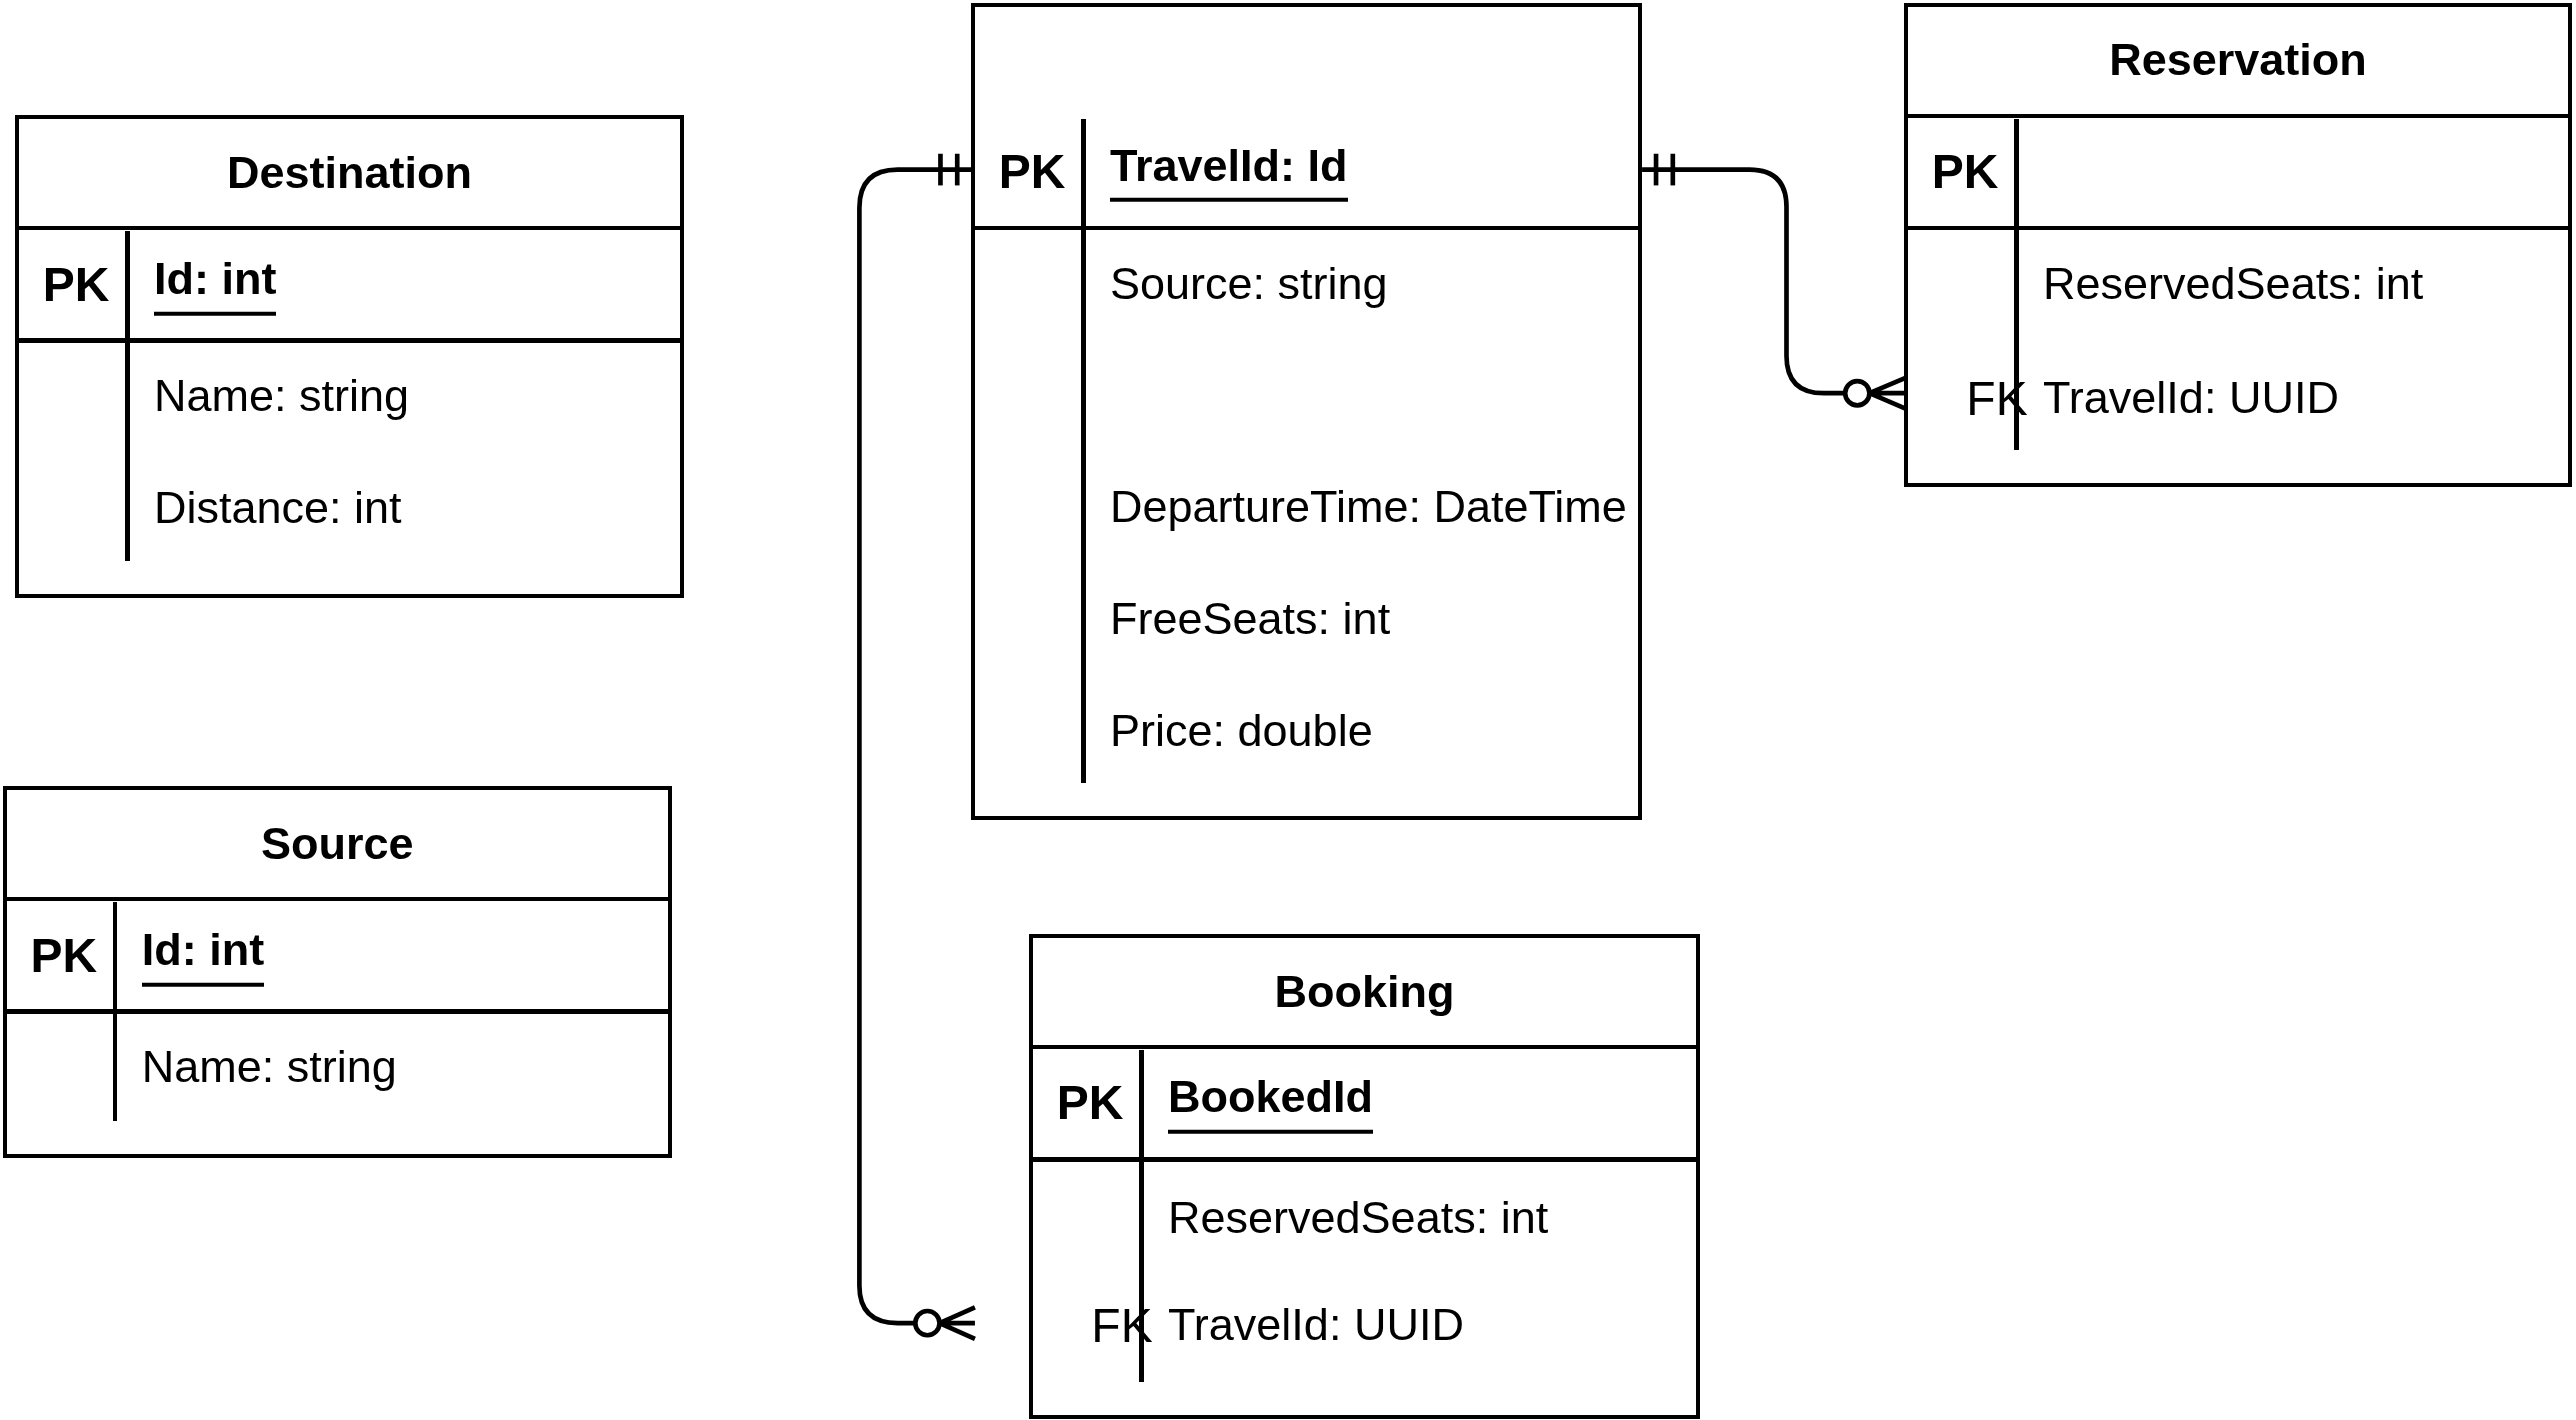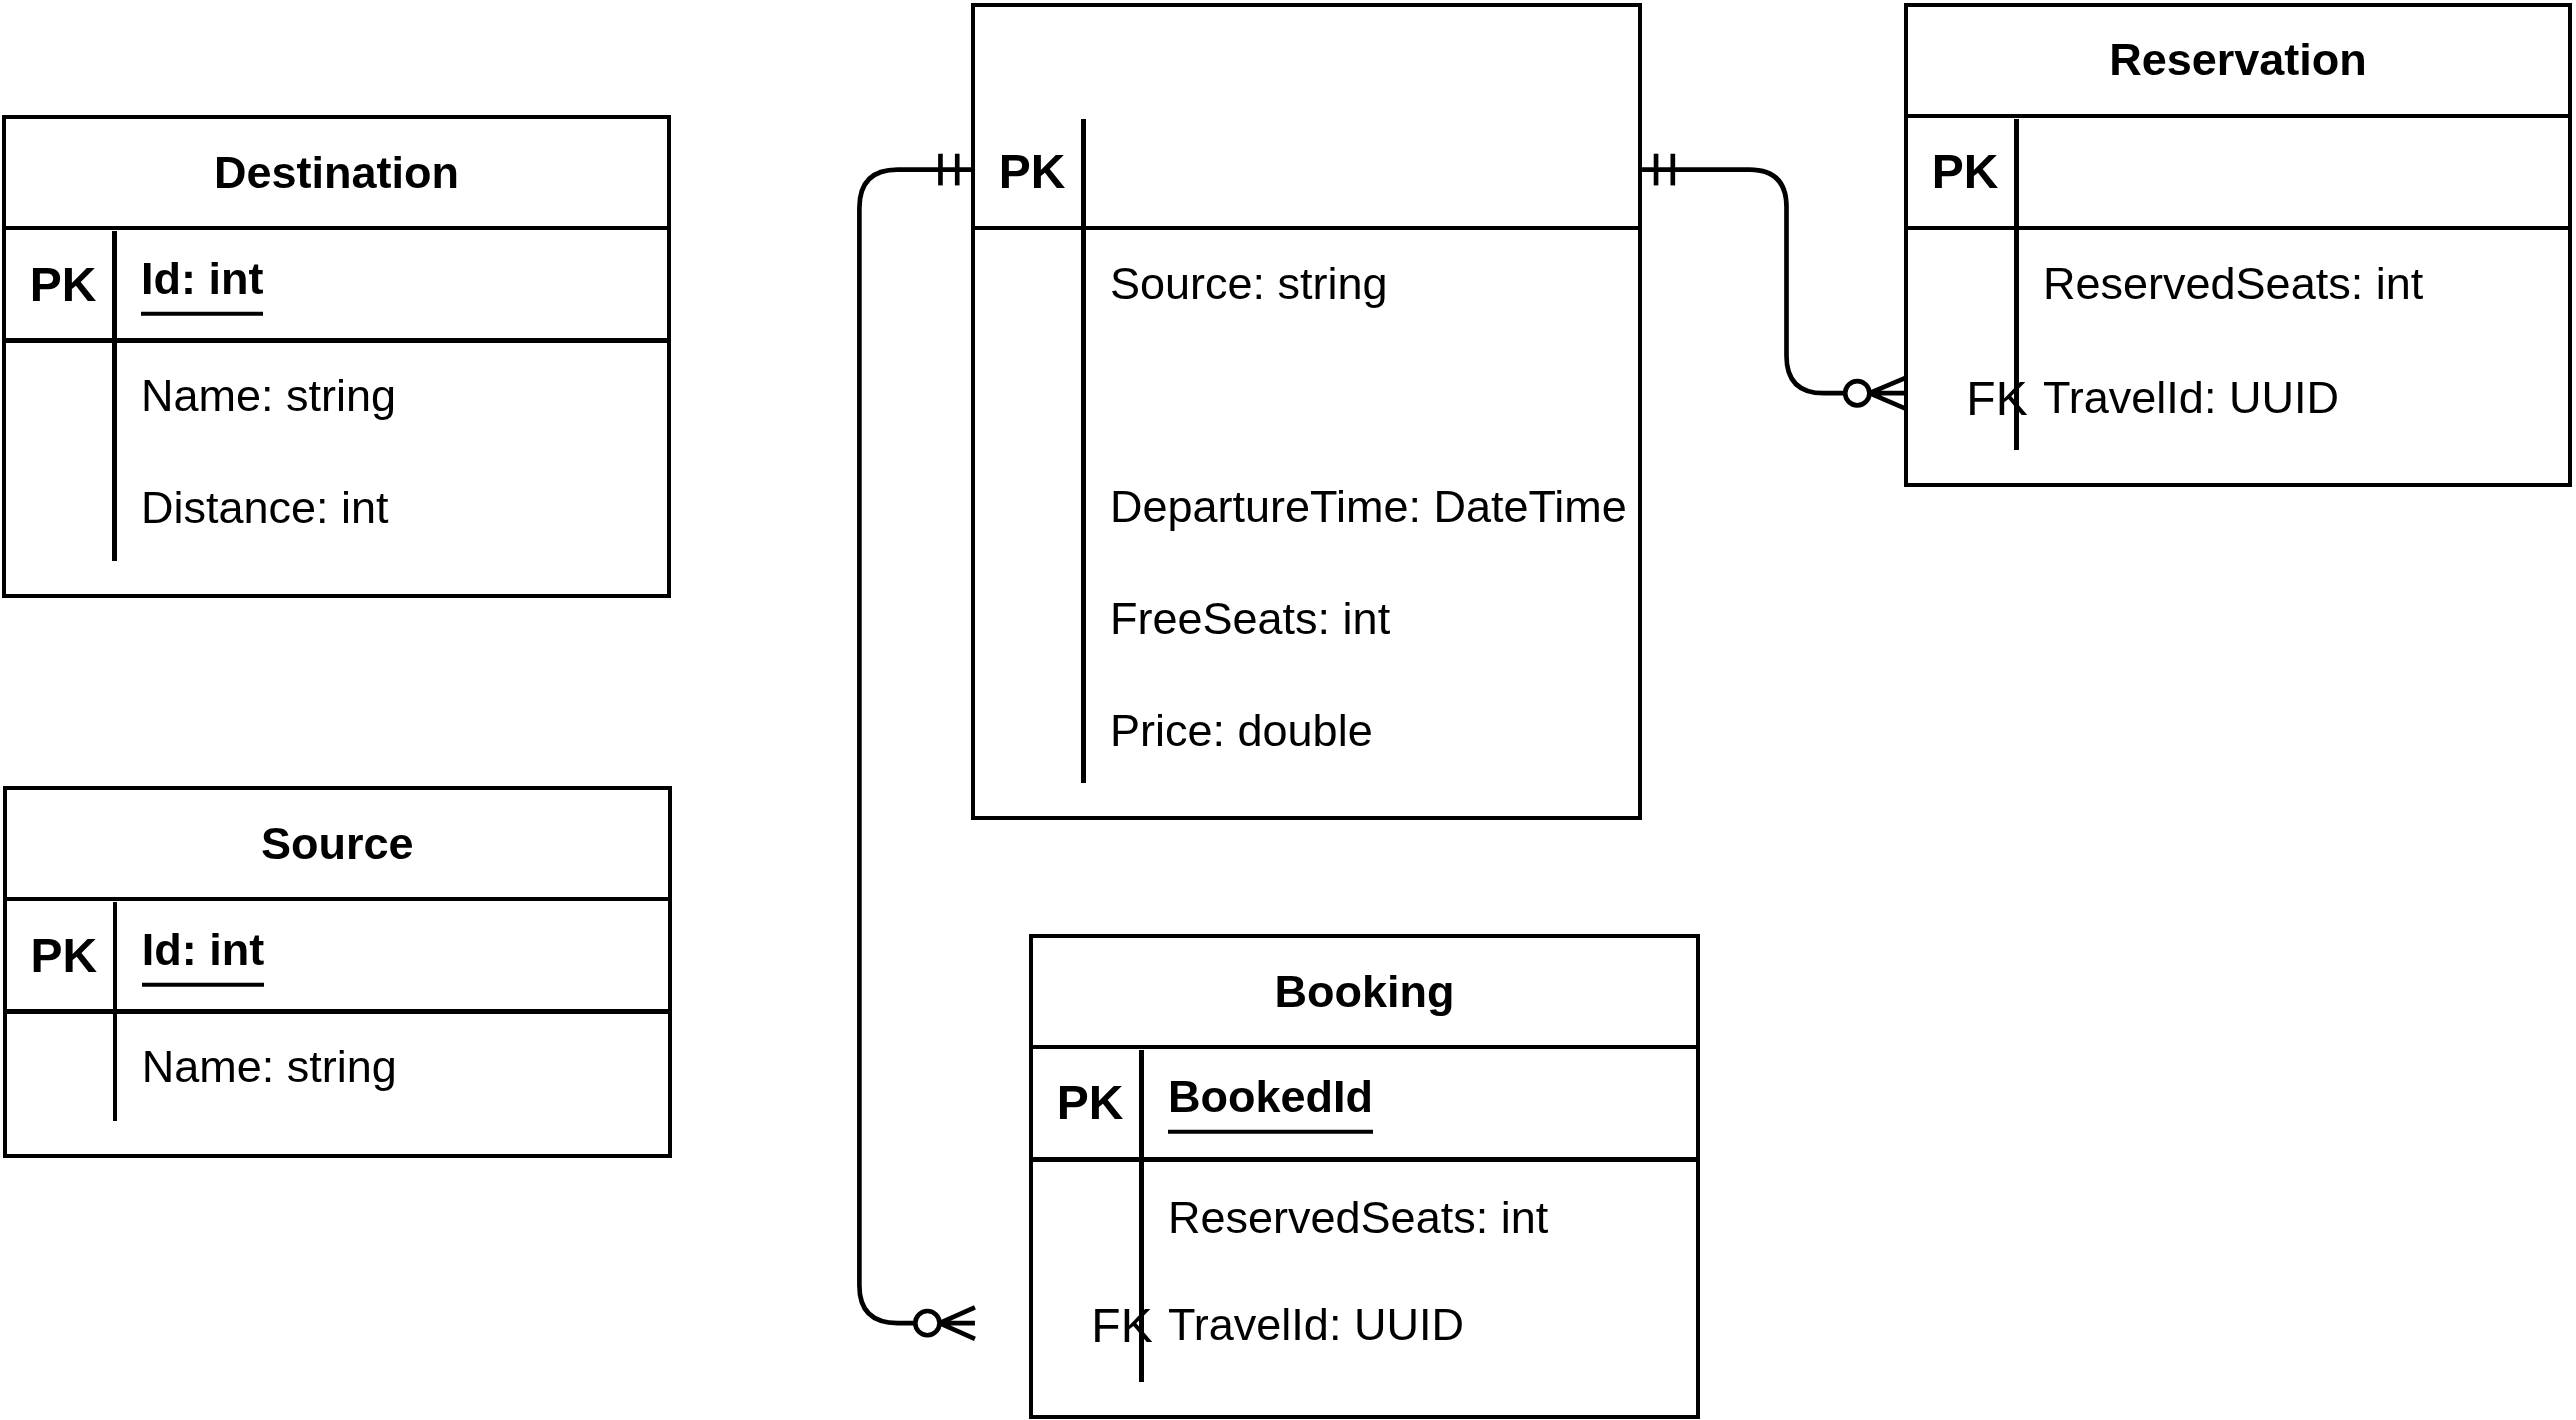--- a/index.html
+++ b/index.html
@@ -84,21 +84,21 @@
     pointer-events: none;
   }
   .rel  { stroke: #000000; stroke-width: 5; fill: none; }
   .relc { stroke: #000000; stroke-width: 5; fill: #ffffff; }
 </style>
 </head>
 <body>
 
 <div id="canvas">
 
-  <div class="entity" style="left:2px; top:115px; width:669px; height:483px;">
+  <div class="entity" style="left:15px; top:115px; width:669px; height:483px;">
     <div class="hdr">
       <span class="title">Destination</span>
     </div>
     <div class="pkline"></div>
     <div class="colline"></div>
     <div class="keylabel" style="top:165px">PK</div>
     <div class="attr" style="top:165px"><span class="pku">Id: int</span></div>
     <div class="attr" style="top:277px">Name: string</div>
     <div class="attr" style="top:389px">Distance: int</div>
   </div>
@@ -111,20 +111,21 @@
     <div class="colline"></div>
     <div class="keylabel" style="top:165px">PK</div>
     <div class="attr" style="top:165px"><span class="pku">Id: int</span></div>
     <div class="attr" style="top:277px">Name: string</div>
   </div>
 
   <div class="entity" style="left:971px; top:2.8px; width:671px; height:817px;">
     <div class="pkline"></div>
     <div class="colline"></div>
     <div class="keylabel" style="top:164px">PK</div>
+    <div class="attr" style="top:164px"><span class="pku">TravelId: Id</span></div>
     <div class="attr" style="top:277px">Source: string</div>
     <div class="attr" style="top:500px">DepartureTime: DateTime</div>
     <div class="attr" style="top:612px">FreeSeats: int</div>
     <div class="attr" style="top:724px">Price: double</div>
   </div>
 
   <div class="entity" style="left:1029px; top:934px; width:671px; height:485px;">
     <div class="hdr">
       <span class="title">Booking</span>
     </div>

